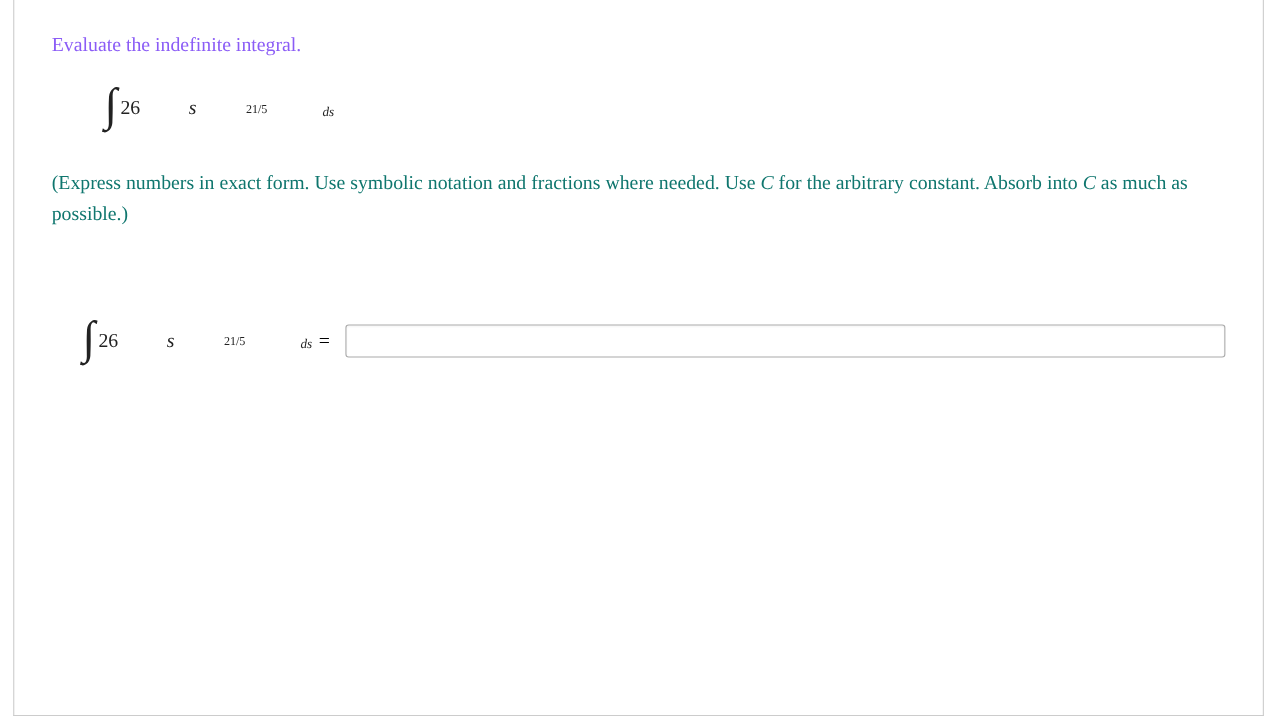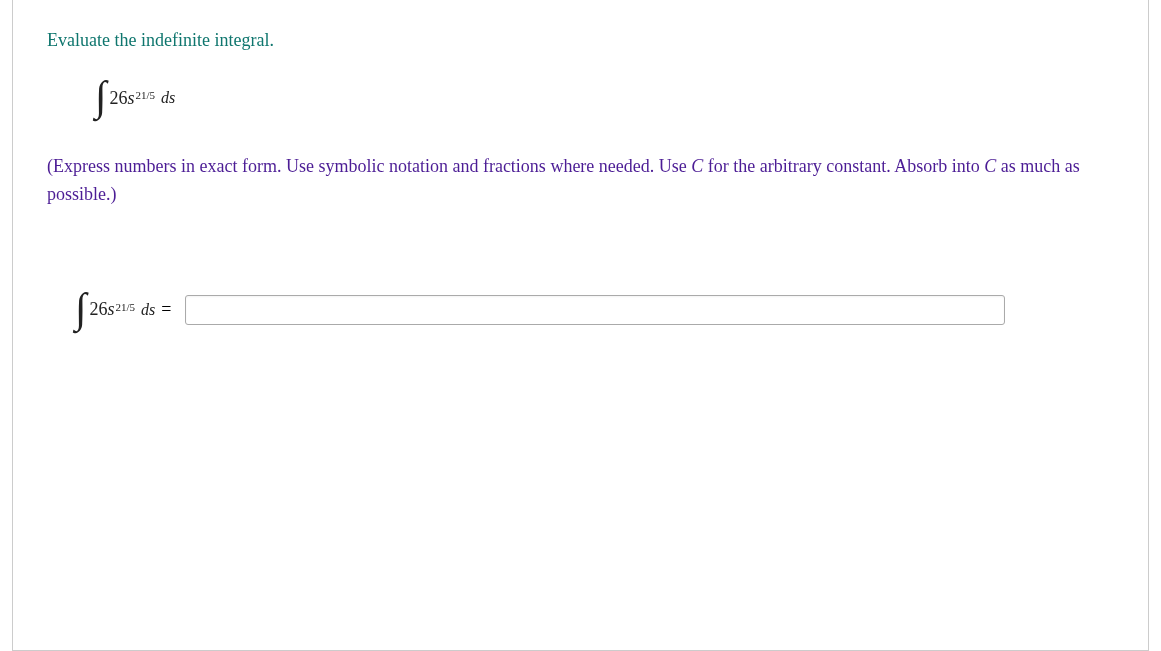--- a/index.html
+++ b/index.html
@@ -20,21 +20,21 @@
       top: 0;
       right: 12px;
       bottom: 0;
       border-left: 1px solid #ccc;
       border-right: 1px solid #ccc;
       border-bottom: 1px solid #ccc;
       padding: 28px 34px;
     }
     .prompt-text {
       font-size: 18px;
-      color: #0f766e;
+      color: #8b5cf6;
       margin-bottom: 24px;
       line-height: 1.4;
     }
     .integral-display {
       margin-left: 48px;
       margin-bottom: 34px;
       display: flex;
       align-items: center;
       font-size: 18px;
       color: #222;
@@ -43,44 +43,45 @@
       font-size: 42px;
       font-family: 'Times New Roman', serif;
       line-height: 1;
       margin-right: 3px;
       font-weight: 300;
       position: relative;
       top: -2px;
     }
     .integrand {
       display: inline-flex;
-      align-items: center;
+      align-items: flex-end;
+      gap: 44px;
     }
     .coef {
       font-size: 18px;
     }
     .var {
       font-style: italic;
       font-size: 18px;
     }
     .superscript {
       font-size: 11px;
       vertical-align: super;
       position: relative;
       top: -3px;
       margin-left: 1px;
     }
     .differential {
       font-style: italic;
       margin-left: 6px;
-      font-size: 16px;
+      font-size: 12px;
     }
     .instructions {
       font-size: 18px;
-      color: #4c1d95;
+      color: #0f766e;
       line-height: 1.55;
       margin-bottom: 80px;
     }
     .instructions .mathvar {
       font-style: italic;
     }
     .answer-row {
       display: flex;
       align-items: center;
       margin-left: 28px;

